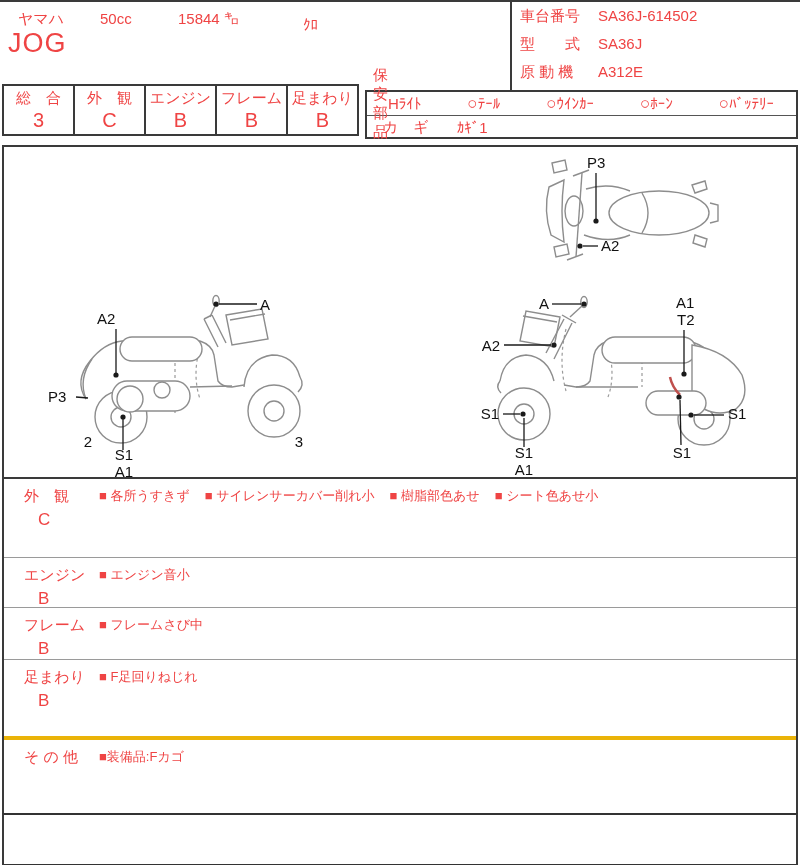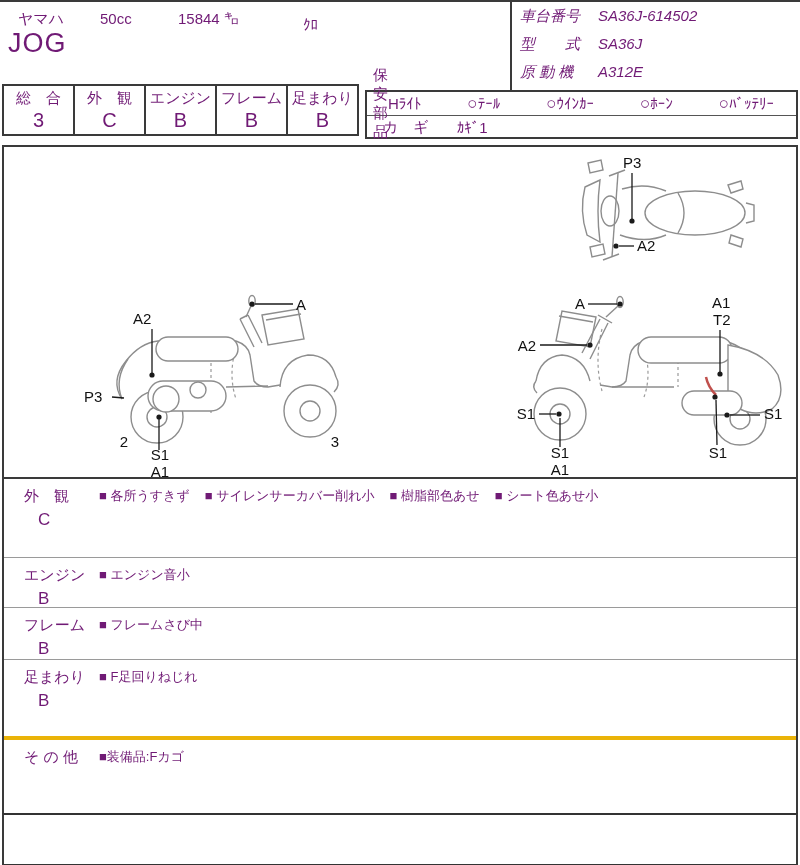--- a/index.html
+++ b/index.html
@@ -1,29 +1,29 @@
 <!DOCTYPE html>
 <html><head>
 <meta charset="utf-8">
 <style>
   * { box-sizing: border-box; margin: 0; padding: 0; }
   body { background:#fff; }
   .sheet {
     position: relative; width: 800px; height: 865px; background:#fff;
     font-family: "Liberation Sans", "DejaVu Sans", sans-serif;
-    color:#701a75; overflow:hidden;
+    color:#ef4444; overflow:hidden;
     border-top:2px solid #3a3a3a;
   }
 
   
   .hdr-item { position:absolute; font-size:15px; white-space:nowrap; }
   .model-name { position:absolute; font-size:27px; letter-spacing:1px; }
   .hdr-right { position:absolute; left:510px; top:0; width:290px; height:90px;
                border-left:2px solid #3a3a3a; padding:5px 0 0 8px; }
-  .hr-row { display:flex; font-size:15px; margin-bottom:9px; white-space:nowrap;font-style:italic; }
+  .hr-row { display:flex; font-size:15px; margin-bottom:9px; white-space:nowrap; }
   .hr-label { width:78px; flex:0 0 78px; }
 
   
   .grade-row { position:absolute; left:2px; top:82px; display:flex; }
   .grade-box { width:73px; height:52px; border:2px solid #3a3a3a; margin-left:-2px;
                text-align:center; background:#fff; }
   .grade-box:first-child { margin-left:0; }
   .grade-label { font-size:15px; margin-top:3px; white-space:nowrap; }
   .grade-value { font-size:20px; line-height:1.25; }
 
@@ -31,21 +31,21 @@
                 border:2px solid #3a3a3a; background:#fff; }
   .safety-row1 { height:24px; border-bottom:1px solid #555; display:flex;
                  align-items:center; padding:0 12px 0 6px; font-size:15px; }
   .sp-item { display:flex; align-items:center; margin-left:auto; white-space:nowrap;gap:42px; }
   .sp-circle { font-size:17px; font-weight:bold; margin-left:4px; line-height:1; }
   .safety-row2 { height:23px; display:flex; align-items:center; padding-left:16px; font-size:15px; }
   .key-value { margin-left:28px; }
 
   
   .diagram-box { position:absolute; left:2px; top:143px; width:796px; height:334px;
-                 border:2px solid #3a3a3a; background:#fff;padding-left:36px; }
+                 border:2px solid #3a3a3a; background:#fff; }
   svg { display:block; }
   svg text { font-family:"Liberation Sans","DejaVu Sans",sans-serif; font-size:15px; fill:#111; }
   .car { fill:none; stroke:#8d8d8d; stroke-width:1.4; }
   .car-fill { fill:#fff; stroke:#8d8d8d; stroke-width:1.4; }
   .car-dash { fill:none; stroke:#9a9a9a; stroke-width:1.2; stroke-dasharray:3,3; }
   .leader { stroke:#1a1a1a; stroke-width:1.3; fill:none; }
   .dot { fill:#1a1a1a; }
 
   
   .sections { position:absolute; left:2px; top:477px; width:796px; height:334px;

